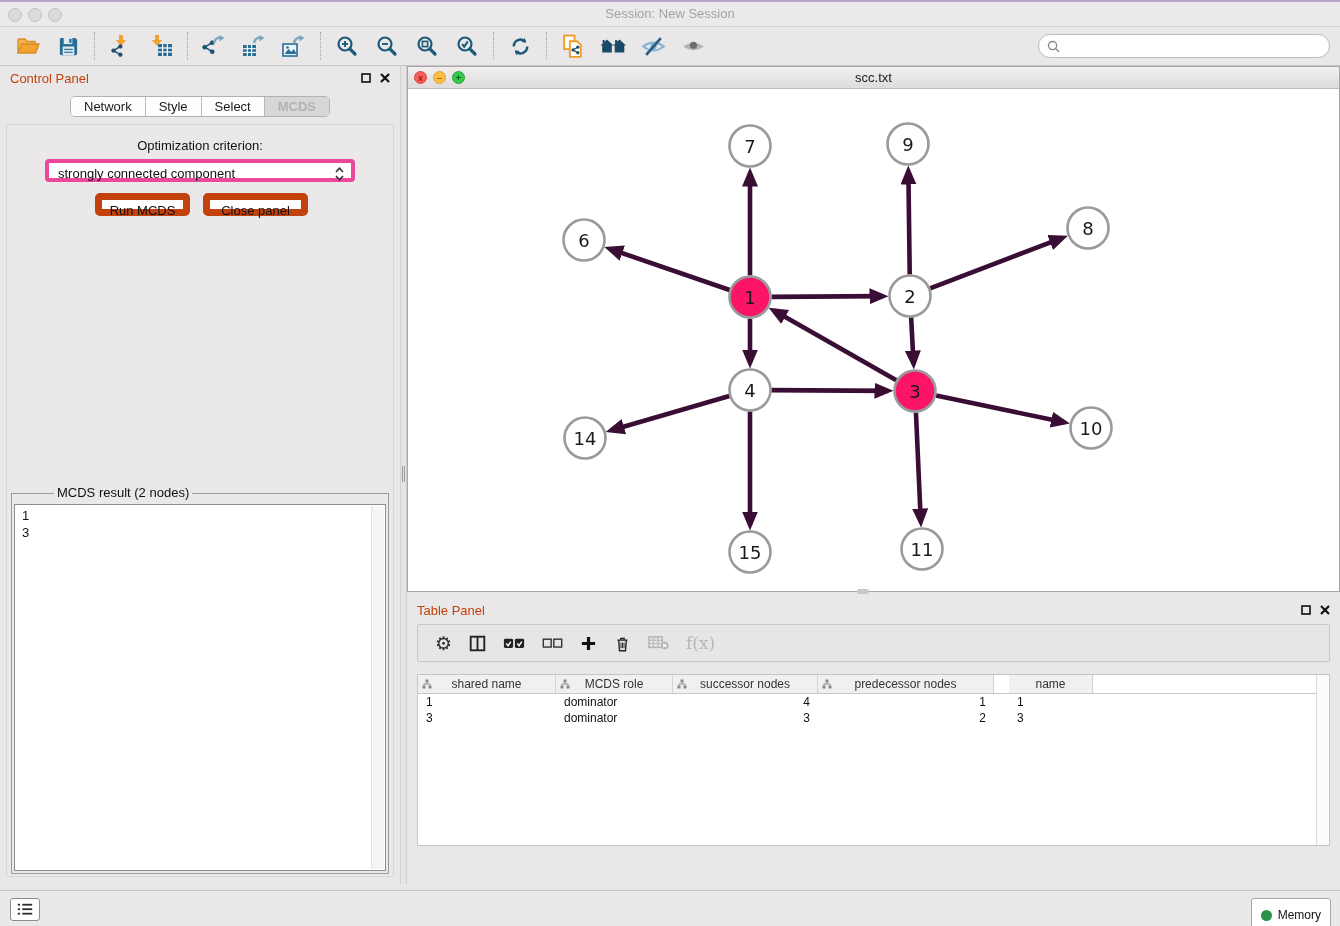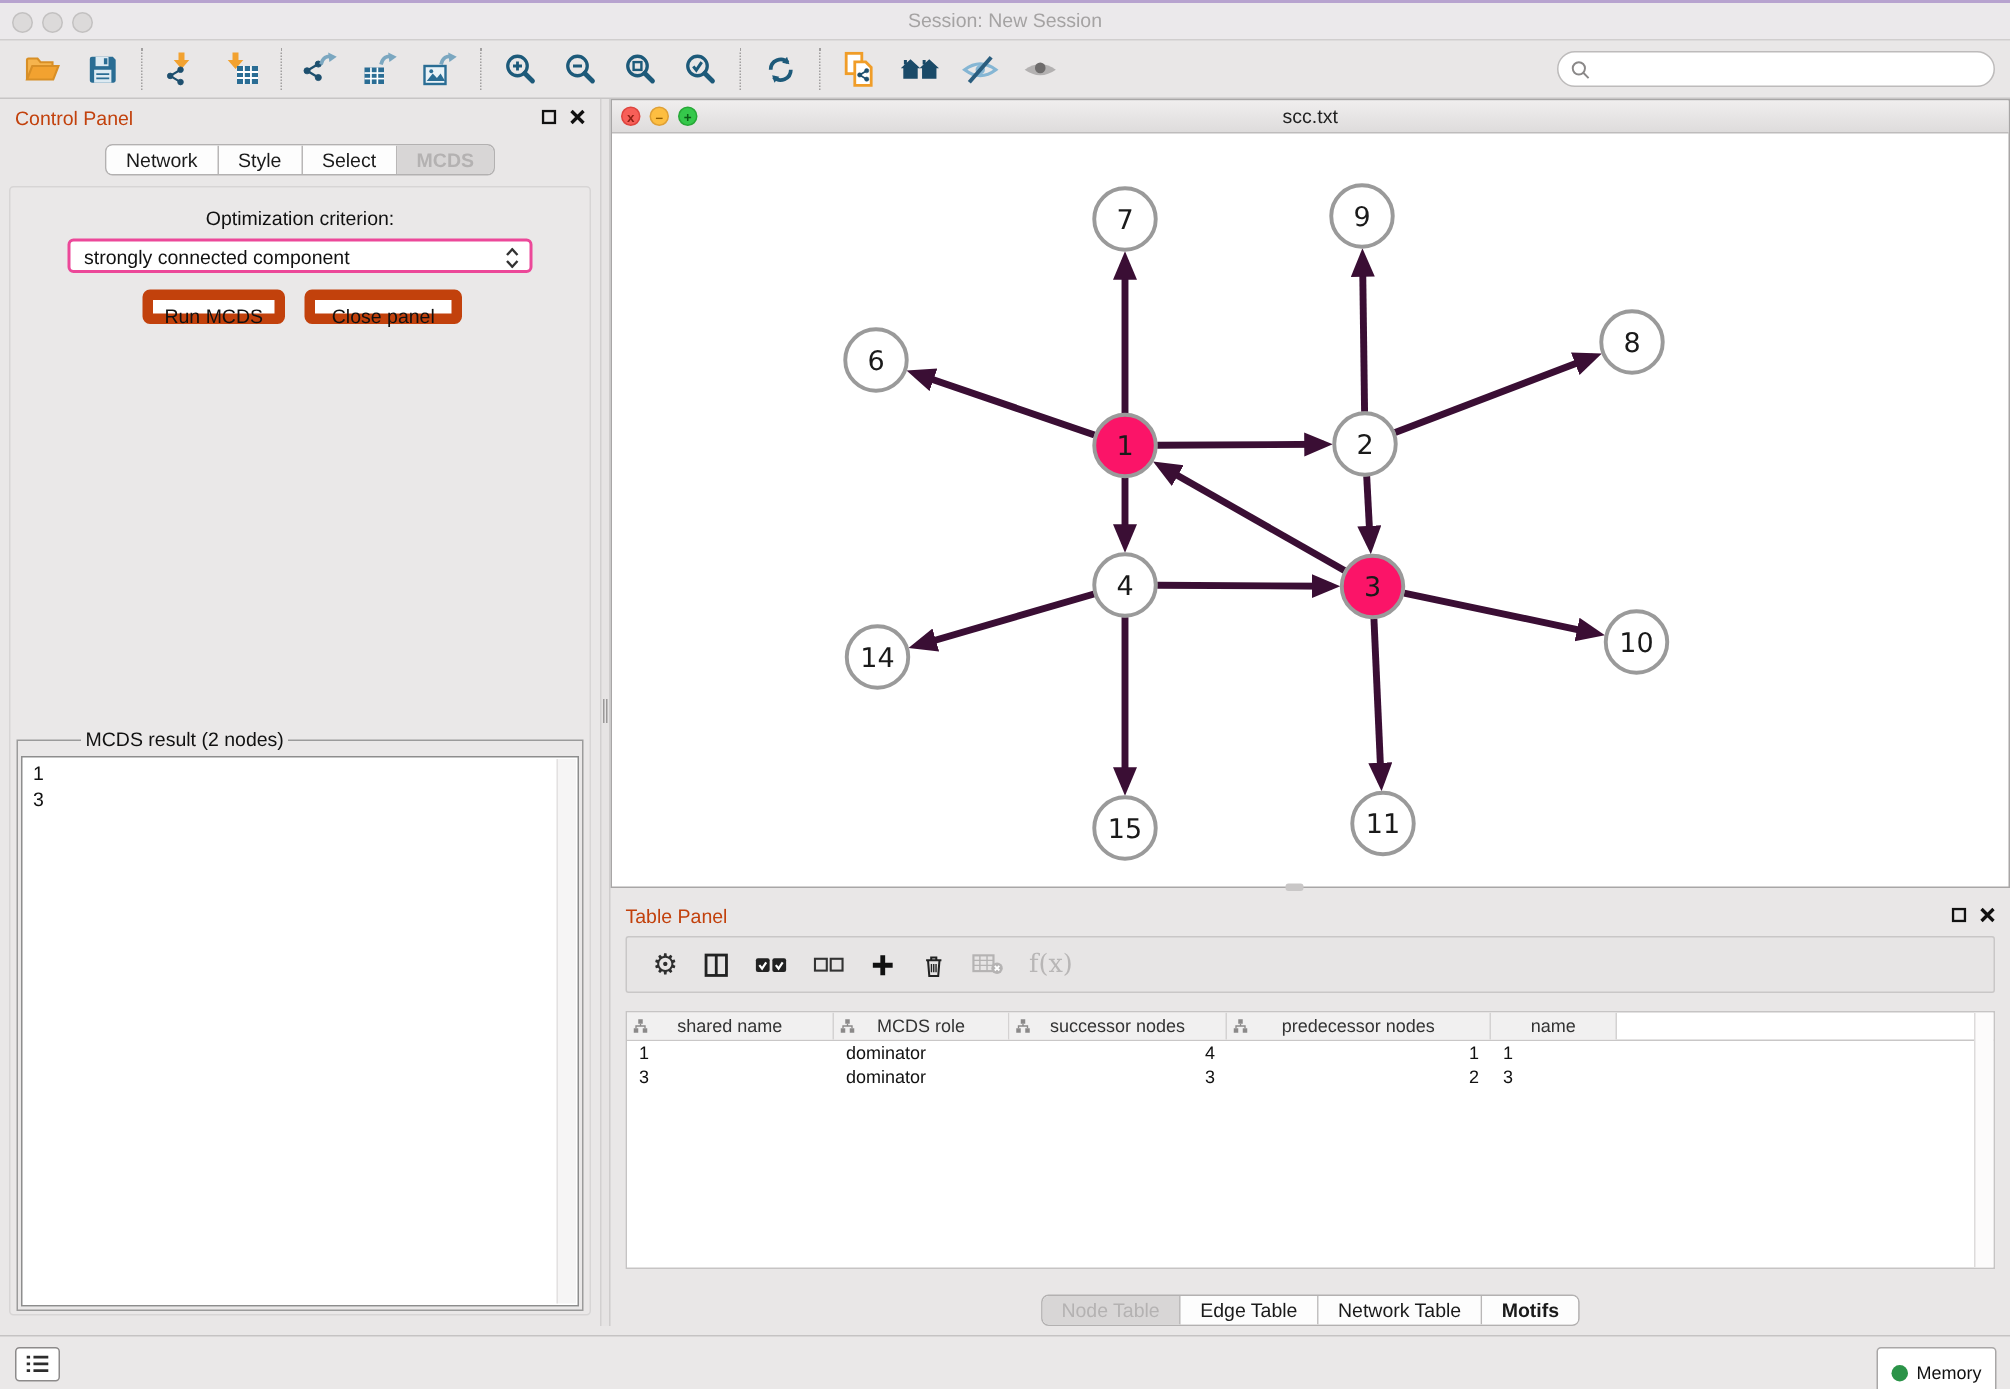--- a/index.html
+++ b/index.html
@@ -33,21 +33,21 @@
   .tab { padding:0 13px; font-size:13px; line-height:20px; color:#1a1a1a;
     border-right:1px solid #b9b7b7; background:#fdfdfd; white-space:nowrap; }
   .tab:last-child { border-right:none;font-weight:bold; }
   .tab.sel { background:#d8d6d6; color:#b4b2b2; }
   #cp-tabs { position:absolute; top:30px; left:50%; transform:translateX(-50%); }
 
   #cp-box { position:absolute; left:6px; top:58px; width:388px; height:753px;
     background:#eae8e8; border:1px solid #d7d5d5; border-radius:3px; }
   #opt-label { position:absolute; top:13px; width:100%; text-align:center; font-size:13px; color:#111; }
   #opt-select { position:absolute; left:38px; top:34px; width:310px; height:23px; background:#fff;
-    border:2px solid #ec4899; border-radius:4px; font-size:13px; line-height:21px; padding-left:9px; color:#111; }
+    border:4px solid #ec4899; border-radius:4px; font-size:13px; line-height:21px; padding-left:9px; color:#111; }
   #opt-stepper { position:absolute; right:6px; top:4px; }
   .btn { position:absolute; height:23px; background:#fff; border:7px solid #c2410c; border-radius:5px;
     font-size:13px; text-align:center; line-height:21px; color:#111; }
   #run-btn { left:88px; top:68px; width:95px; }
   #close-btn { left:196px; top:68px; width:105px; }
 
   #mcds-fieldset { position:absolute; left:4px; top:368px; width:378px; height:381px;
     border:1px solid #9b9b9b; }
   #mcds-legend { position:absolute; left:6px; top:-9px; background:#eae8e8; padding:0 3px;
     font-size:13px; color:#111;margin-left:36px; }
@@ -85,21 +85,21 @@
     background:#e7e5e5; border:1px solid #c9c7c7; border-radius:2px;
     display:flex; align-items:center; gap:17px; padding-left:17px; }
   .fx { font-family:"DejaVu Serif", serif; font-size:17px; color:#b8b6b6; }
   .gear-glyph { font-size:19px; color:#2e2e2e; line-height:19px; }
   #tp-table { position:absolute; left:10px; top:76px; width:913px; height:172px;
     background:#fff; border:1px solid #c6c4c4; overflow:hidden; }
   #thead { display:flex; height:19px; border-bottom:1px solid #c9c7c7; }
   .hcell { position:relative; background:#f1f0f0; border-right:1px solid #d4d2d2;
     font-size:12px; color:#333; text-align:center; line-height:18px; }
   .hicon { position:absolute; left:4px; top:4px; }
-  .c0{width:138px;} .c1{width:117px;} .c2{width:145px;} .c3{width:176px;} .c4{width:84px;}
+  .c0{width:138px;} .c1{width:117px;} .c2{width:145px;} .c3{width:176px;} .c4{width:84px;margin-left:15px;}
   .trow { display:flex; height:16px; }
   .tcell { font-size:12px; line-height:16px; color:#111; padding:0 8px; white-space:nowrap; }
   #tp-scroll { position:absolute; right:0; top:0; bottom:0; width:13px;
     background:#fcfbfb; border-left:1px solid #dddbdb; }
   #tp-tabs { position:absolute; top:265px; left:50%; transform:translateX(-50%); }
 
   
   #statusbar { position:absolute; left:0; top:890px; width:1340px; height:36px;
     background:#eae8e8; border-top:1px solid #c5c3c3; }
   #tasks-btn { position:absolute; left:10px; top:7px; width:30px; height:23px; background:#fff;
@@ -498,26 +498,20 @@
         <div class="trow">
           <div class="tcell c0" style="text-align: left;">3</div>
           <div class="tcell c1" style="text-align: left;">dominator</div>
           <div class="tcell c2" style="text-align: right;">3</div>
           <div class="tcell c3" style="text-align: right;">2</div>
           <div class="tcell c4" style="text-align: left;">3</div>
         </div>
       </div>
     <div id="tp-scroll"></div>
   </div>
-  <div id="tp-tabs" class="tabs">
-    <div class="tab sel">Node Table</div>
-    <div class="tab">Edge Table</div>
-    <div class="tab">Network Table</div>
-    <div class="tab">Motifs</div>
-  </div>
 </div>
 
 <div id="statusbar">
   <div id="tasks-btn">
     <svg width="18" viewBox="0 0 20 16">
         <g stroke="#2d2d2d" stroke-width="2">
           <line x1="2" y1="3" x2="4.5" y2="3"></line>
           <line x1="7" y1="3" x2="18" y2="3"></line>
           <line x1="2" y1="8" x2="4.5" y2="8"></line>
           <line x1="7" y1="8" x2="18" y2="8"></line>

